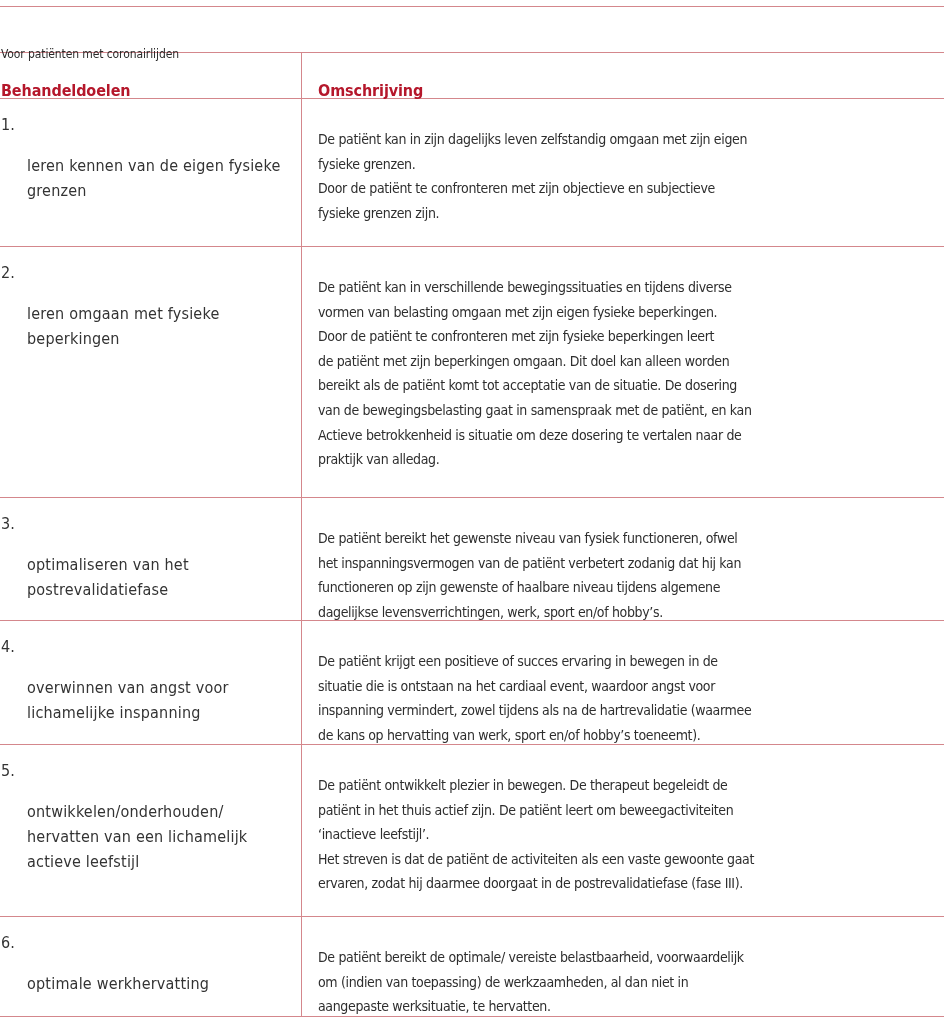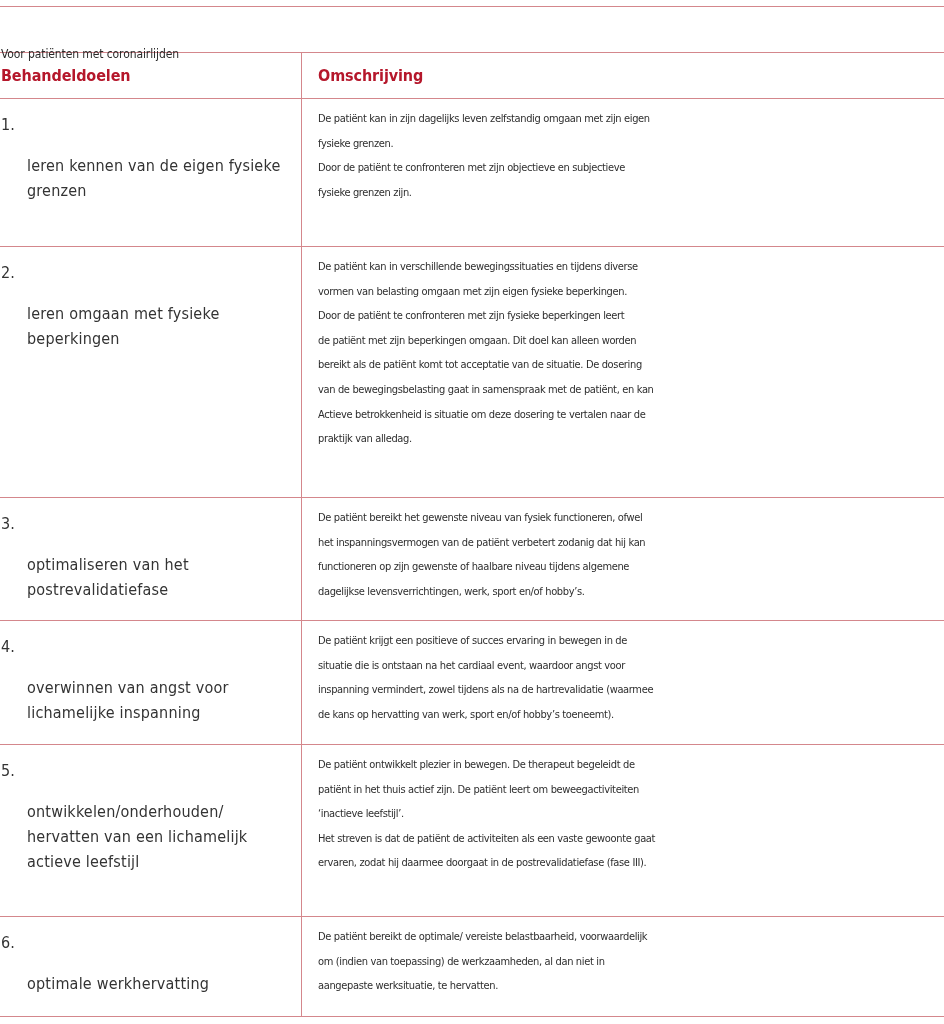--- a/index.html
+++ b/index.html
@@ -33,21 +33,21 @@
       left: 1px;
       top: 19px;
       font-size: 12px;
       line-height: 22px;
       color: #2a2a2a;
       letter-spacing: -0.1px;
       margin-top: 24px;
     }
     .head {
       position: absolute;
-      top: 65px;
+      top: 80px;
       font-size: 16px;
       font-weight: bold;
       line-height: 22px;
       color: #b5172b;
       letter-spacing: -0.1px;
       text-align: center;
     }
     .head.left { left: 1px; }
     .head.right { left: 318px; }
     .row {
@@ -70,23 +70,23 @@
       width: 26px;
       flex: none;
     }
     .goal .txt {
       flex: 1;
       margin-top: 41px;
     }
     .desc {
       position: absolute;
       left: 318px;
-      top: 8px;
+      top: 28px;
       width: 626px;
-      font-size: 11px;
+      font-size: 14px;
       line-height: 24.6px;
       color: #2e2e2e;
       letter-spacing: -0.35px;
       white-space: nowrap;
     }
     .desc .line { display: block; }
   </style>
 </head>
 <body>
 

